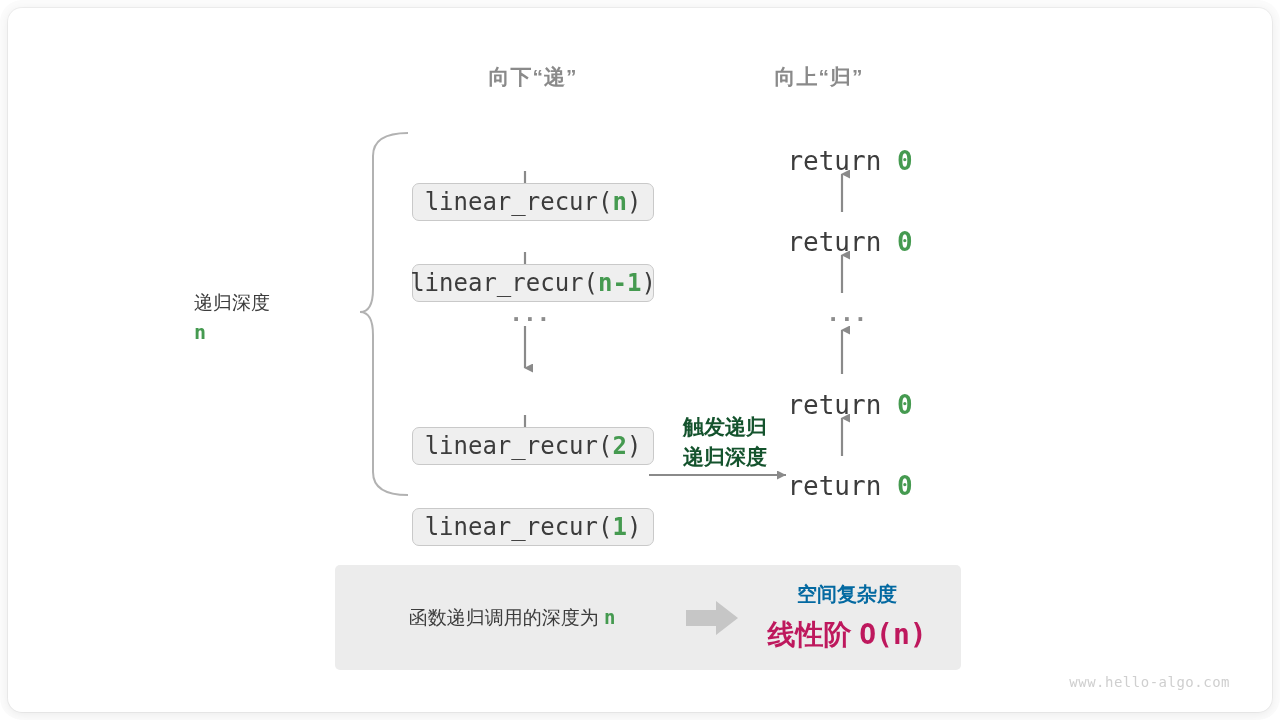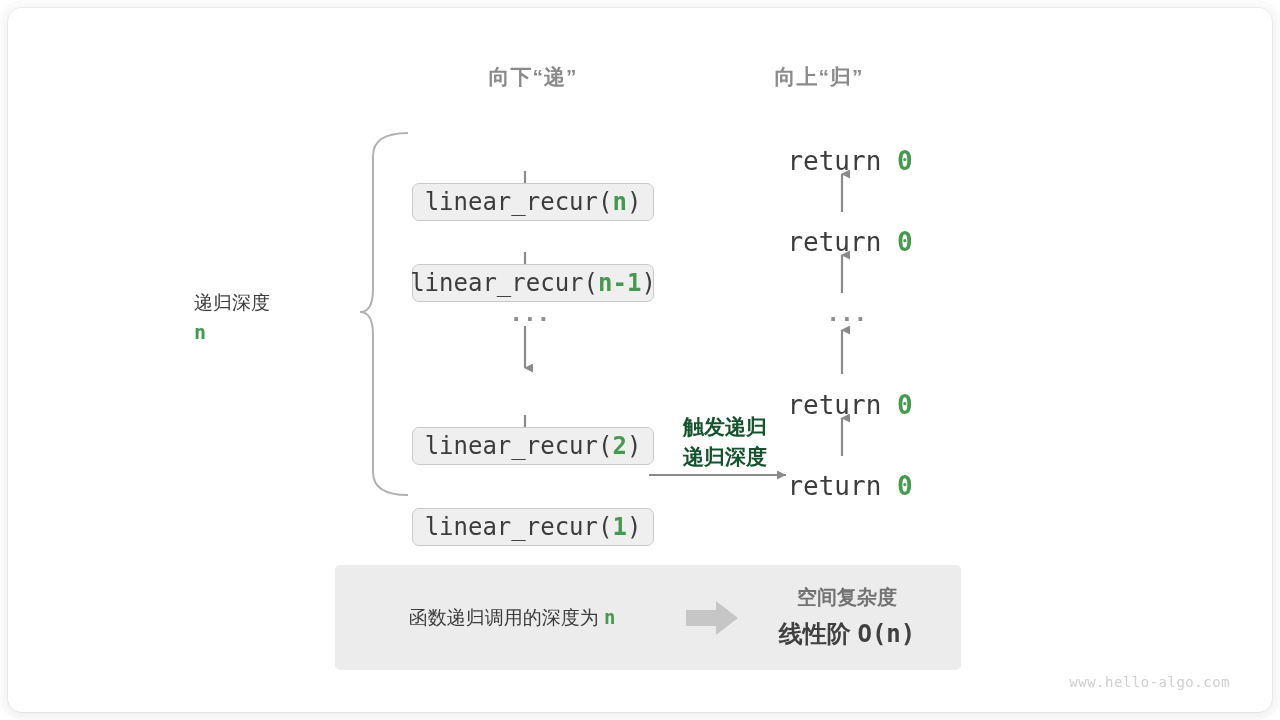--- a/index.html
+++ b/index.html
@@ -156,27 +156,27 @@
   #summary-right {
     flex: 1;
     text-align: center;
     line-height: 1.7;
     padding-right: 14px;
   }
   #summary-right .title {
     display: block;
     font-size: 20px;
     font-weight: bold;
-    color: #737373;
+    color: #0369a1;
   }
   #summary-right .order {
     display: block;
-    font-size: 24px;
-    font-weight: bold;
-    color: #404040;
+    font-size: 28px;
+    font-weight: bold;
+    color: #be185d;
   }
   #summary-right .order .mono { font-family: "DejaVu Sans Mono", monospace; }
 
   
   #watermark {
     position: absolute;
     right: 42px; bottom: 22px;
     font-family: "DejaVu Sans Mono", monospace;
     font-size: 14px;
     color: #cfcfcf;

